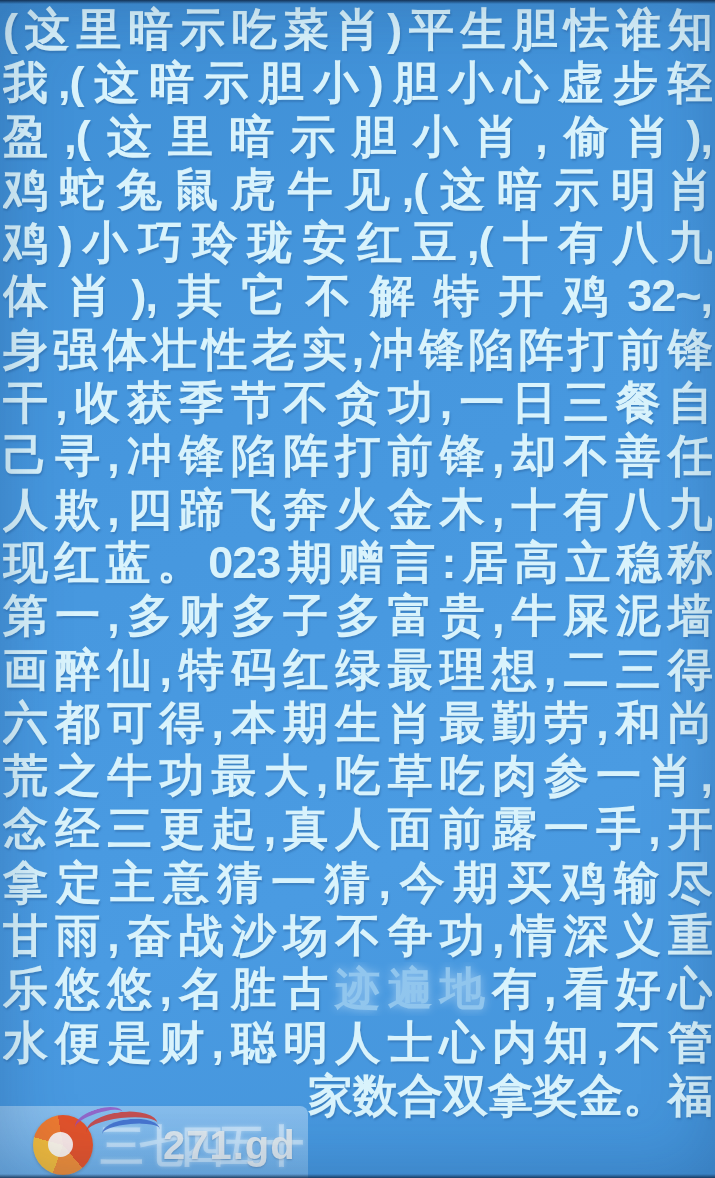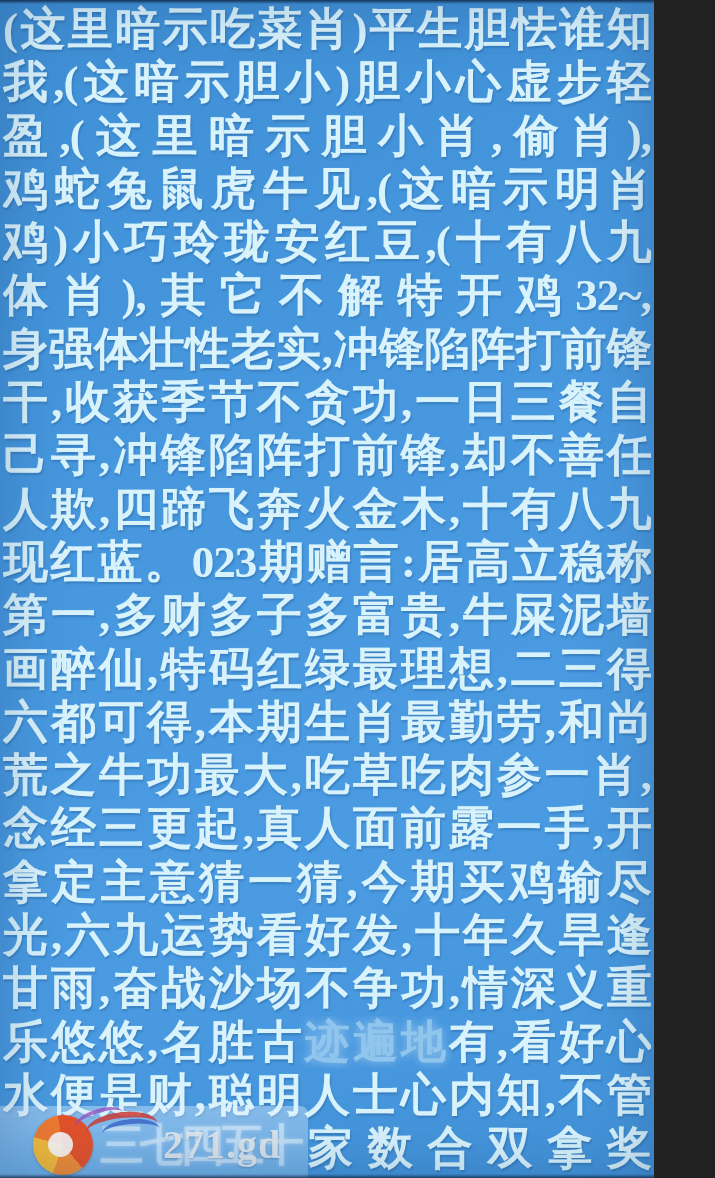--- a/index.html
+++ b/index.html
@@ -1,22 +1,22 @@
 <!DOCTYPE html>
 <html><head>
 <meta charset="utf-8">
 <style>
   html, body { margin: 0; padding: 0; background: #222; }
   .screen {
     position: relative;
-    width: 654px;
+    width: 715px;
     height: 1178px;
     overflow: hidden;
     background: linear-gradient(160deg, #3f8fd5 0%, #4697de 35%, #4a9be2 70%, #4393d9 100%);
-    font-family: Liberation Serif, serif;
+    font-family: Liberation Sans, sans-serif;
   }
   .vignette {
     position: absolute; inset: 0; pointer-events: none;
     box-shadow: inset 0 0 70px rgba(20, 55, 100, 0.28);
     z-index: 5;
   }
   .edge-top {
     position: absolute; top: 0; left: 0; right: 0; height: 4px; z-index: 6;
     background: linear-gradient(180deg, rgba(10,30,58,0.8), rgba(10,30,58,0));
   }
@@ -116,21 +116,20 @@
       <div class="text-line"><span>干,收获季节不贪功,一日三餐自</span></div>
       <div class="text-line"><span>己寻,冲锋陷阵打前锋,却不善任</span></div>
       <div class="text-line"><span>人欺,四蹄飞奔火金木,十有八九</span></div>
       <div class="text-line"><span>现红蓝。023期赠言:居高立稳称</span></div>
       <div class="text-line"><span>第一,多财多子多富贵,牛屎泥墙</span></div>
       <div class="text-line"><span>画醉仙,特码红绿最理想,二三得</span></div>
       <div class="text-line"><span>六都可得,本期生肖最勤劳,和尚</span></div>
       <div class="text-line"><span>荒之牛功最大,吃草吃肉参一肖,</span></div>
       <div class="text-line"><span>念经三更起,真人面前露一手,开</span></div>
       <div class="text-line"><span>拿定主意猜一猜,今期买鸡输尽</span></div>
-      <div class="text-line"><span>光,六九运势看好发,十年久旱逢</span></div>
       <div class="text-line"><span>甘雨,奋战沙场不争功,情深义重</span></div>
       <div class="text-line"><span>乐悠悠,名胜古</span><span class="seg-faded">迹遍地</span><span>有,看好心</span></div>
       <div class="text-line"><span>水便是财,聪明人士心内知,不管</span></div>
       <div class="text-line"><span>家数合双拿奖金。福</span></div>
     </div>
 
   <div class="watermark">
     <div class="wm-band"></div>
     <div class="wm-cn">三七四五十</div>
     <div class="wm-logo">

